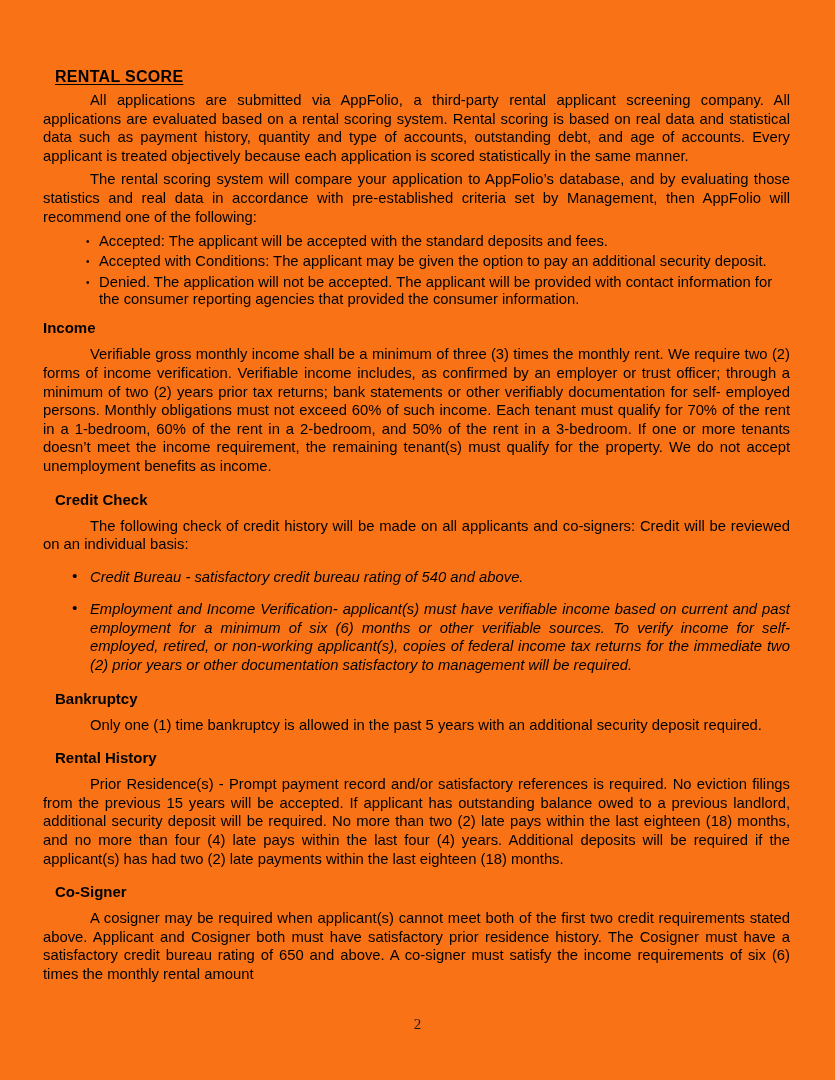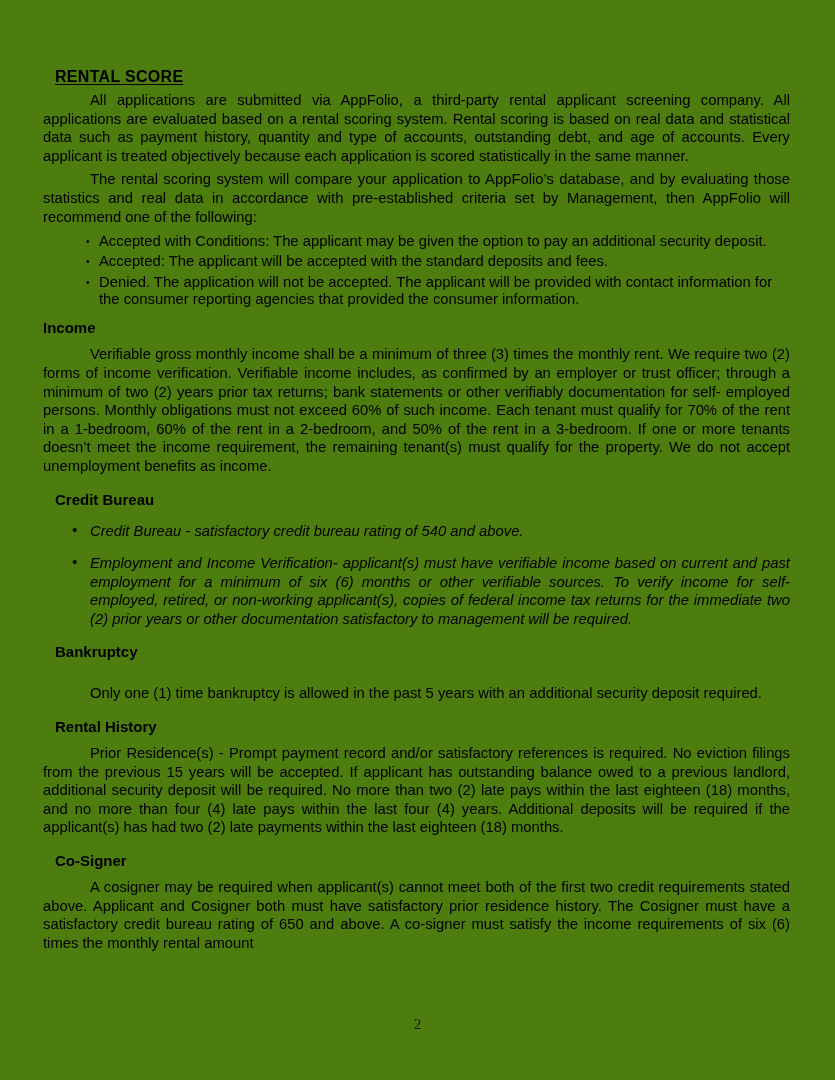--- a/index.html
+++ b/index.html
@@ -12,21 +12,21 @@
     height: 1080px;
     color: #000000;
     font-family: "Liberation Sans", sans-serif;
     position: relative;
     overflow: hidden;
   }
   .page {
     position: relative;
     width: 835px;
     height: 1080px;
-    background: #4d7c0f;
+    background: #f97316;
   }
   .content {
     padding: 68px 45px 0 43px;
   }
   .doc-title {
     display: inline-block;
     margin: 0 0 0 12px;
     font-size: 16px;
     font-weight: bold;
     letter-spacing: 0.3px;
@@ -111,37 +111,38 @@
 <div class="page">
   <div class="content">
 
     <h1 class="doc-title">RENTAL SCORE</h1>
 
     <p class="para first">All applications are submitted via AppFolio, a third-party rental applicant screening company. All applications are evaluated based on a rental scoring system. Rental scoring is based on real data and statistical data such as payment history, quantity and type of accounts, outstanding debt, and age of accounts. Every applicant is treated objectively because each application is scored statistically in the same manner.</p>
 
     <p class="para">The rental scoring system will compare your application to AppFolio’s database, and by evaluating those statistics and real data in accordance with pre-established criteria set by Management, then AppFolio will recommend one of the following:</p>
 
     <ul class="rec-list">
+      <li>Accepted: The applicant will be accepted with the standard deposits and fees.</li>
       <li>Accepted with Conditions: The applicant may be given the option to pay an additional security deposit.</li>
-      <li>Accepted: The applicant will be accepted with the standard deposits and fees.</li>
       <li>Denied. The application will not be accepted. The applicant will be provided with contact information for the consumer reporting agencies that provided the consumer information.</li>
     </ul>
 
     <h2 class="section-heading flush" style="margin-top:11px;">Income</h2>
     <p class="para" style="margin-top:9px;">Verifiable gross monthly income shall be a minimum of three (3) times the monthly rent. We require two (2) forms of income verification. Verifiable income includes, as confirmed by an employer or trust officer; through a minimum of two (2) years prior tax returns; bank statements or other verifiably documentation for self- employed persons. Monthly obligations must not exceed 60% of such income. Each tenant must qualify for 70% of the rent in a 1-bedroom, 60% of the rent in a 2-bedroom, and 50% of the rent in a 3-bedroom. If one or more tenants doesn’t meet the income requirement, the remaining tenant(s) must qualify for the property. We do not accept unemployment benefits as income.</p>
 
-    <h2 class="section-heading">Credit Bureau</h2>
+    <h2 class="section-heading">Credit Check</h2>
+    <p class="para" style="margin-top:9px;">The following check of credit history will be made on all applicants and co-signers: Credit will be reviewed on an individual basis:</p>
 
     <ul class="check-list">
       <li>Credit Bureau - satisfactory credit bureau rating of 540 and above.</li>
       <li>Employment and Income Verification- applicant(s) must have verifiable income based on current and past employment for a minimum of six (6) months or other verifiable sources. To verify income for self-employed, retired, or non-working applicant(s), copies of federal income tax returns for the immediate two (2) prior years or other documentation satisfactory to management will be required.</li>
     </ul>
 
     <h2 class="section-heading">Bankruptcy</h2>
-    <p class="para" style="margin-top:24px;">Only one (1) time bankruptcy is allowed in the past 5 years with an additional security deposit required.</p>
+    <p class="para" style="margin-top:9px;">Only one (1) time bankruptcy is allowed in the past 5 years with an additional security deposit required.</p>
 
     <h2 class="section-heading">Rental History</h2>
     <p class="para" style="margin-top:9px;">Prior Residence(s) - Prompt payment record and/or satisfactory references is required. No eviction filings from the previous 15 years will be accepted. If applicant has outstanding balance owed to a previous landlord, additional security deposit will be required. No more than two (2) late pays within the last eighteen (18) months, and no more than four (4) late pays within the last four (4) years. Additional deposits will be required if the applicant(s) has had two (2) late payments within the last eighteen (18) months.</p>
 
     <h2 class="section-heading">Co-Signer</h2>
     <p class="para" style="margin-top:9px;">A cosigner may be required when applicant(s) cannot meet both of the first two credit requirements stated above. Applicant and Cosigner both must have satisfactory prior residence history. The Cosigner must have a satisfactory credit bureau rating of 650 and above. A co-signer must satisfy the income requirements of six (6) times the monthly rental amount</p>
 
   </div>
 
   <div class="page-number">2</div>

